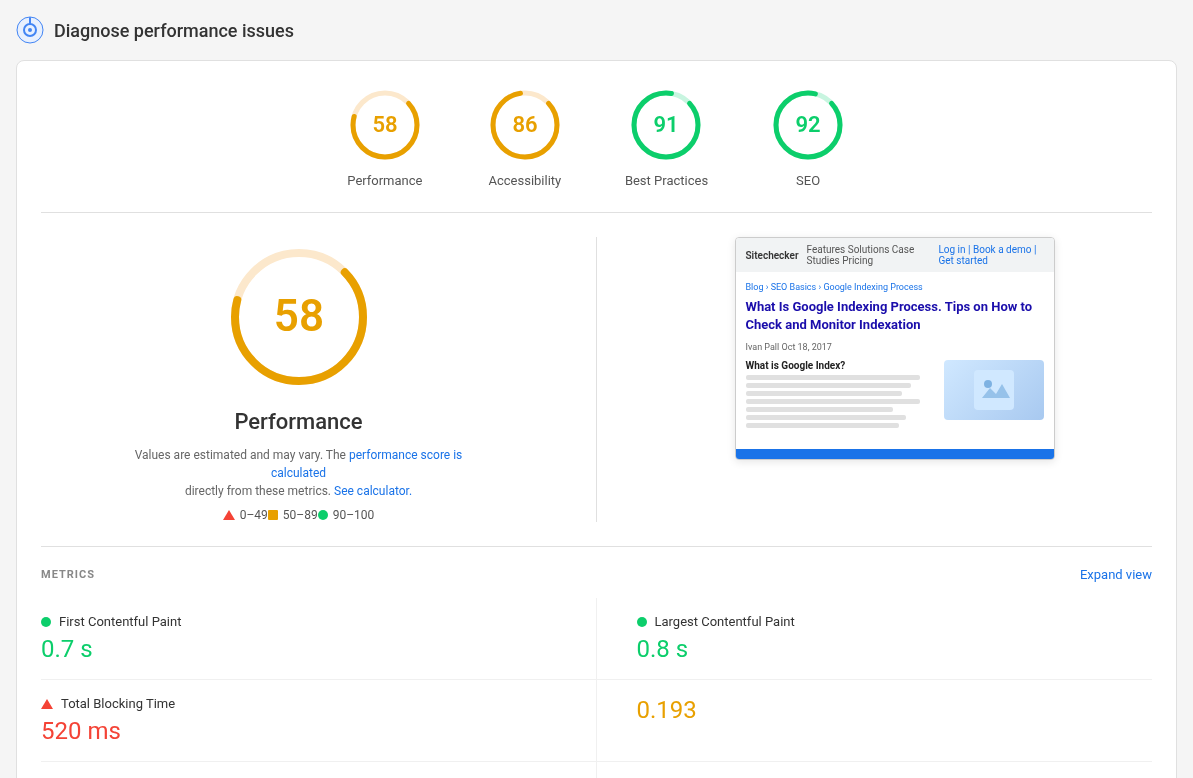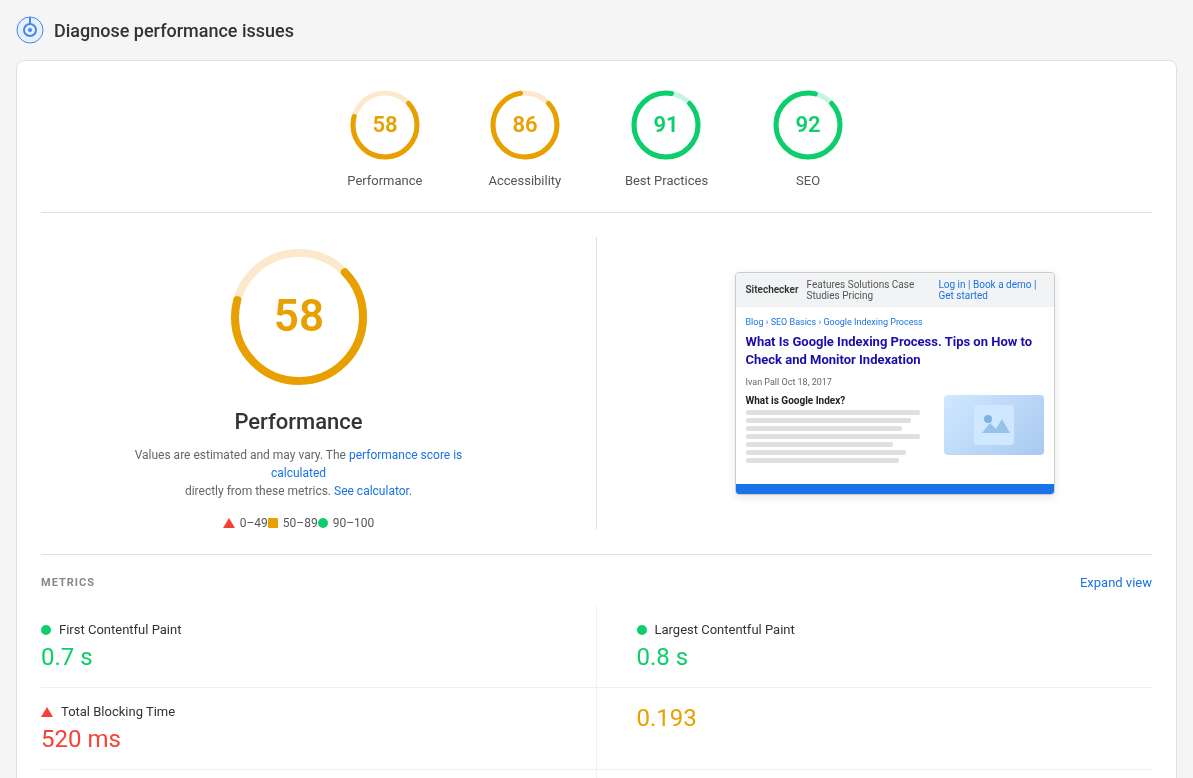--- a/index.html
+++ b/index.html
@@ -87,21 +87,21 @@
       font-weight: 500;
       color: #333;
       margin-bottom: 12px;
     }
     .values-note {
       font-size: 12px;
       color: #666;
       text-align: center;
       max-width: 340px;
       line-height: 1.5;
-      margin-bottom: 16px;
+      margin-bottom: 8px;
     }
     .values-note a {
       color: #1a73e8;
       text-decoration: none;
     }
     .legend-row {
       display: flex;
       align-items: center;
       font-size: 12px;
       color: #555;
@@ -131,21 +131,21 @@
       border-radius: 50%;
     }
     .divider-v {
       width: 1px;
       background: #e0e0e0;
       min-height: 200px;
     }
     .right-panel {
       flex: 1;
       display: flex;
-      align-items: center;
+      align-items: flex-start;
       justify-content: center;
     }
     .screenshot-frame {
       border: 1px solid #ccc;
       border-radius: 4px;
       overflow: hidden;
       width: 320px;
       background: #fff;
       box-shadow: 0 2px 8px rgba(0,0,0,0.1);
     }

